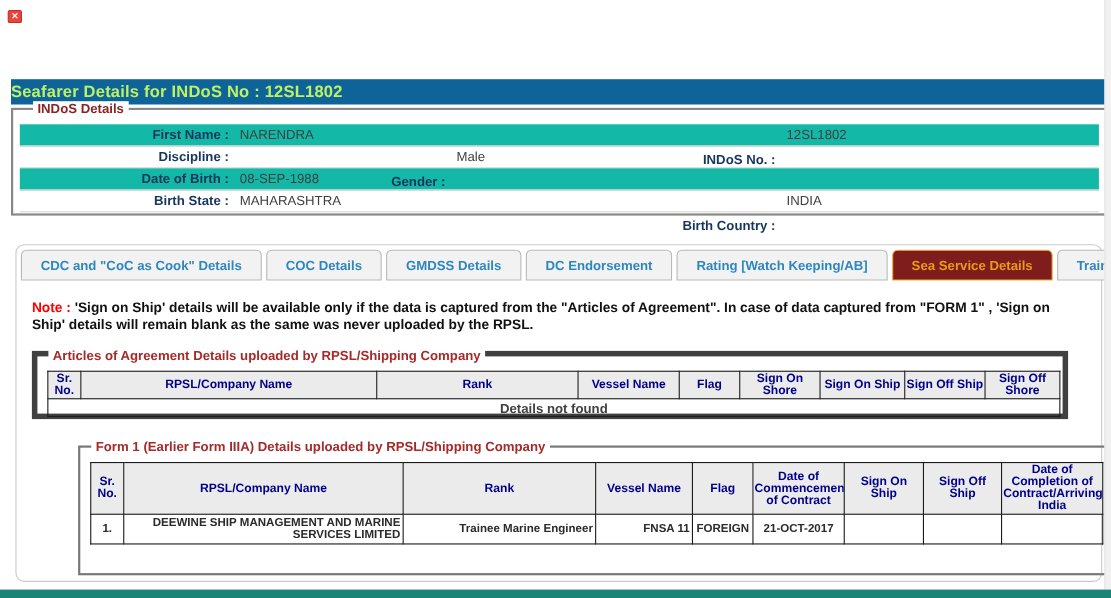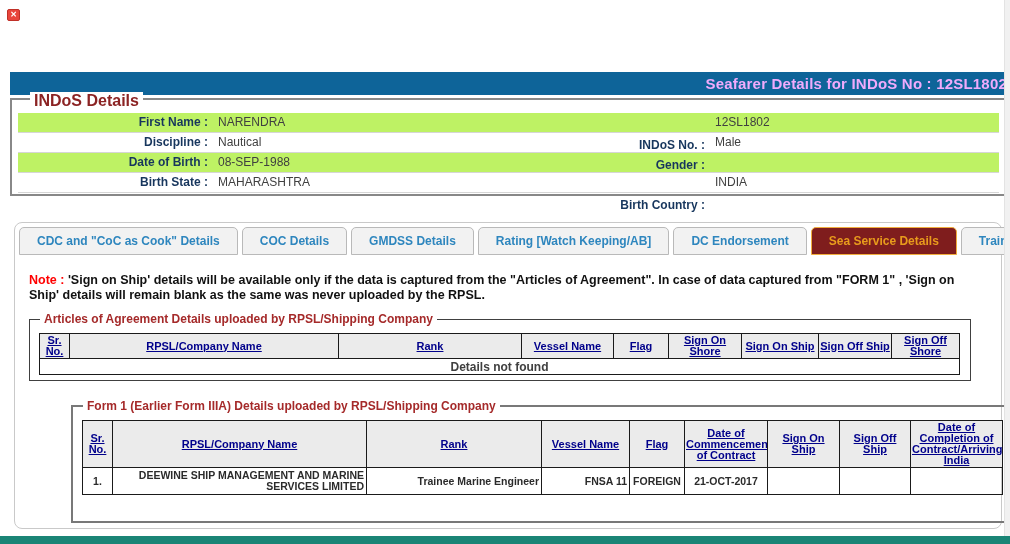--- a/index.html
+++ b/index.html
@@ -15,36 +15,36 @@
   .broken-img {
     position: absolute; left: 7px; top: 9px; width: 13px; height: 12px;
     background: #e8453c; border: 1px solid #c03028; border-radius: 2px;
     color: #ffffff; font-size: 8px; line-height: 10px; text-align: center; font-weight: bold;
   }
 
   
   .titlebar {
     position: absolute; left: 10px; top: 72px; width: 997px; height: 23px;
     background: #0e6499;
-    color: #f0abfc; font-weight: bold; font-size: 15px;
-    text-align: right; line-height: 23px; letter-spacing: 0.2px;
+    color: #bef264; font-weight: bold; font-size: 15px;
+    text-align: left; line-height: 23px; letter-spacing: 0.2px;
   }
 
   
   .fs {
     position: absolute; border: 1px solid #8a8a8a;
   }
   .fs-legend {
     position: absolute; top: -8px; left: 18px; background: #ffffff;
-    padding: 0 4px; font-size: 16px; font-weight: bold; color: #8b2323;
+    padding: 0 4px; font-size: 12px; font-weight: bold; color: #8b2323;
   }
   .indos-fs { left: 10px; top: 98px; width: 997px; height: 98px; border-width: 2px; border-color: #888888; }
   .indos-rows { position: absolute; left: 6px; right: 6px; top: 13px; }
   .indos-row { display: flex; height: 20px; line-height: 19px; font-size: 12px; border-bottom: 1px solid #d6d6d6; }
-  .indos-row.alt { background: #bef264; }
+  .indos-row.alt { background: #14b8a6; }
   .lbl { font-weight: bold; color: #17365d; text-align: right; }
   .lbl.l { width: 190px; }
   .lbl.r { width: 195px; margin-top: 23px; }
   .val { color: #404040; padding-left: 10px; }
   .val.l { width: 300px; }
   .half-r { margin-left: 2px; display: flex; flex: 1; }
 
   
   .panel {
     position: absolute; left: 14px; top: 222px; width: 988px; height: 307px;
@@ -64,28 +64,28 @@
     position: absolute; left: 14px; top: 50px; width: 958px;
     font-size: 12.5px; font-weight: bold; color: #111111; line-height: 15px;
   }
   .note .red { color: #ff0000; }
 
   
   .inner-fs-legend {
     position: absolute; top: -8px; left: 10px; background: #ffffff;
     padding: 0 4px; font-size: 12px; font-weight: bold; color: #a52a2a;
   }
-  .fs1 { left: 14px; top: 96px; width: 942px; height: 62px; border: 1px solid #404040; position: absolute; }
+  .fs1 { left: 14px; top: 96px; width: 942px; height: 62px; border: 5px solid #404040; position: absolute; }
   .fs2 { left: 14px; top: 182px; width: 942px; height: 118px; border: 2px solid #787878; position: absolute; margin-left: 42px; }
 
   table.grid { border-collapse: collapse; position: absolute; left: 9px; top: 13px; width: 920px; table-layout: fixed; }
   table.grid th, table.grid td { border: 1px solid #1a1a1a; overflow: hidden; }
   table.grid th {
     background: #ebebeb; color: #00008b; font-size: 11px; font-weight: bold;
-    text-align: center; vertical-align: middle; white-space: pre-line; line-height: 11px; padding: 1px 1px; text-decoration: underline;
+    text-align: center; vertical-align: middle; white-space: pre-line; line-height: 11px; padding: 1px 1px;
   }
   .t1 th { height: 24px; }
   .t2 th { height: 46px; }
   td.msg { color: #404040; font-weight: bold; font-size: 12px; text-align: center; height: 16px; line-height: 14px; }
   .t2 td { font-size: 10.5px; font-weight: bold; color: #2b2b2b; height: 27px; line-height: 11px; vertical-align: middle; }
   .t2 td.c { text-align: center; }
   .t2 td.lft { text-align: right; padding-left: 4px; padding-right: 2px; }
 
   
   .scrollstrip {
@@ -108,21 +108,20 @@
     <div class="indos-row alt">
       <span class="lbl l">First Name :</span>
       <span class="val l">NARENDRA</span>
       <span class="half-r">
         <span class="lbl r">INDoS No. :</span>
         <span class="val">12SL1802</span>
       </span>
     </div>
     <div class="indos-row">
       <span class="lbl l">Discipline :</span>
-      <span class="val l">Nautical</span>
       <span class="half-r">
         <span class="lbl r">Gender :</span>
         <span class="val">Male</span>
       </span>
     </div>
     <div class="indos-row alt">
       <span class="lbl l">Date of Birth :</span>
       <span class="val l">08-SEP-1988</span>
     </div>
     <div class="indos-row">
@@ -134,22 +133,22 @@
       </span>
     </div>
   </div>
 </div>
 
 <div class="panel">
   <div class="tabs">
     <div class="tab">CDC and "CoC as Cook" Details</div>
     <div class="tab">COC Details</div>
     <div class="tab">GMDSS Details</div>
+    <div class="tab">DC Endorsement</div>
     <div class="tab">Rating [Watch Keeping/AB]</div>
-    <div class="tab">DC Endorsement</div>
     <div class="tab active">Sea Service Details</div>
     <div class="tab">Training Details</div>
   </div>
 
   <div class="note">
     <span class="red">Note : </span><span>'Sign on Ship' details will be available only if the data is captured from the "Articles of Agreement". In case of data captured from "FORM 1" , 'Sign on Ship' details will remain blank as the same was never uploaded by the RPSL.</span>
   </div>
 
   <div class="fs1">
     <span class="inner-fs-legend">Articles of Agreement Details uploaded by RPSL/Shipping Company</span>

